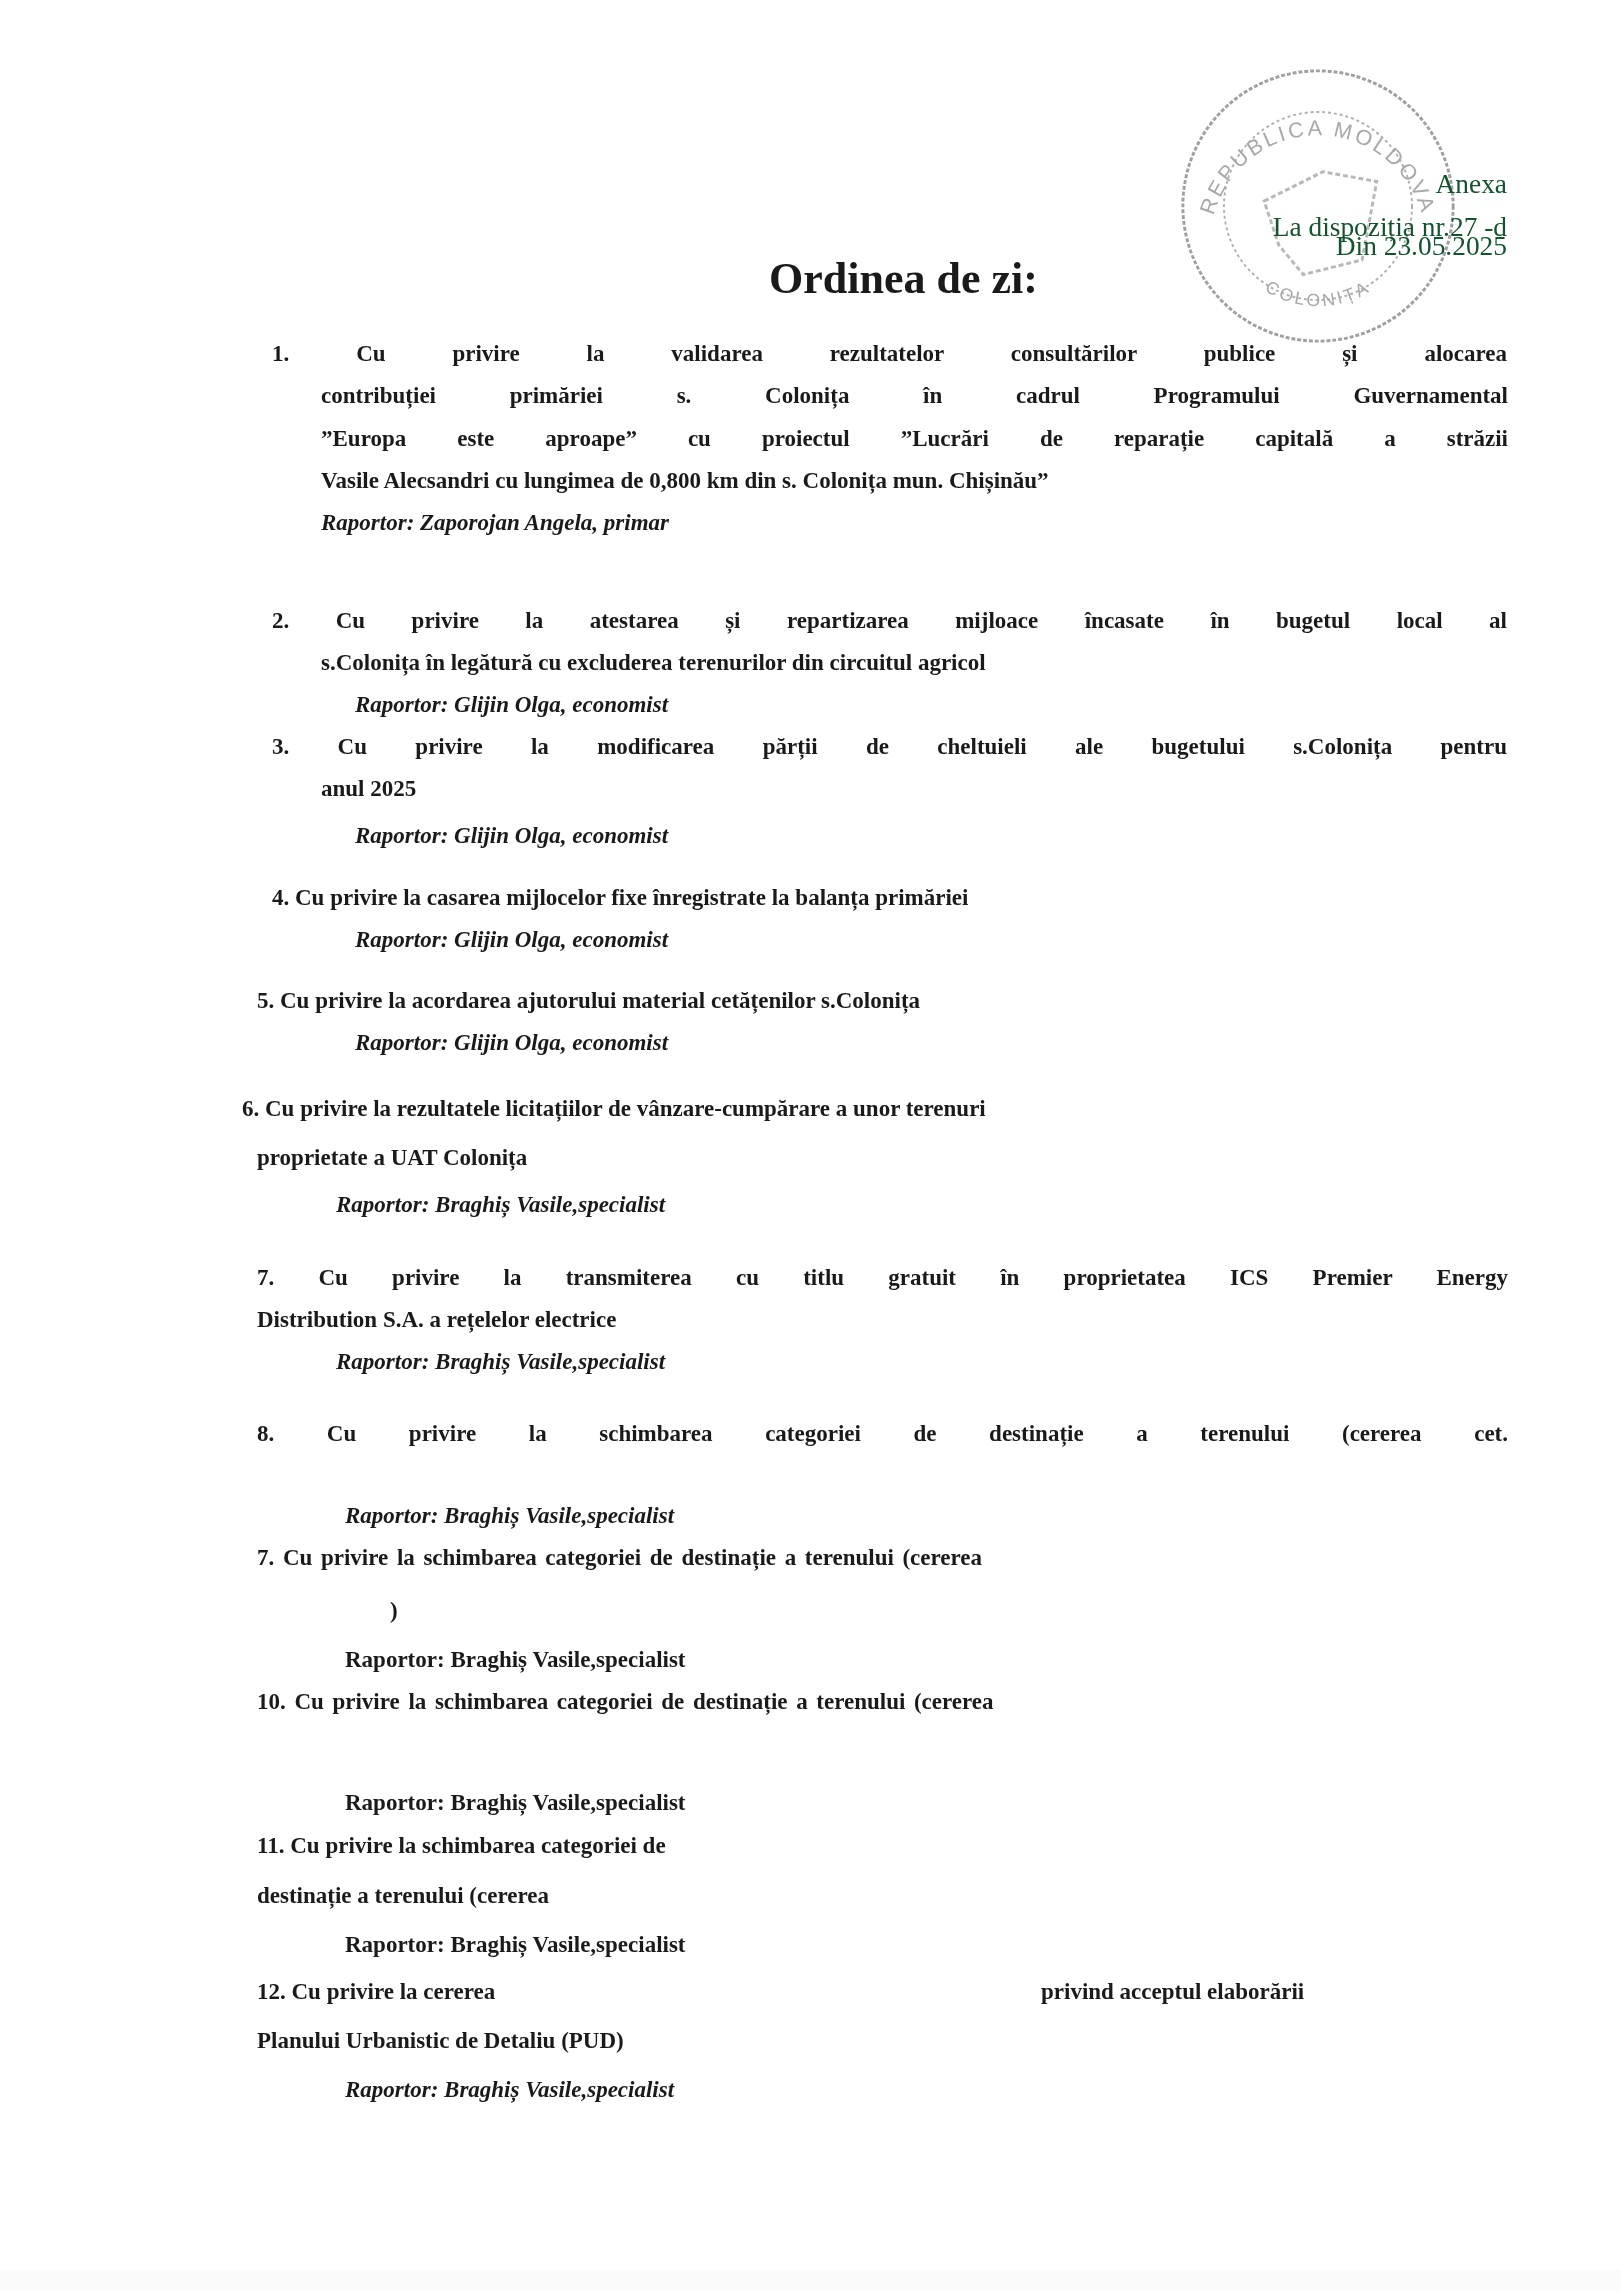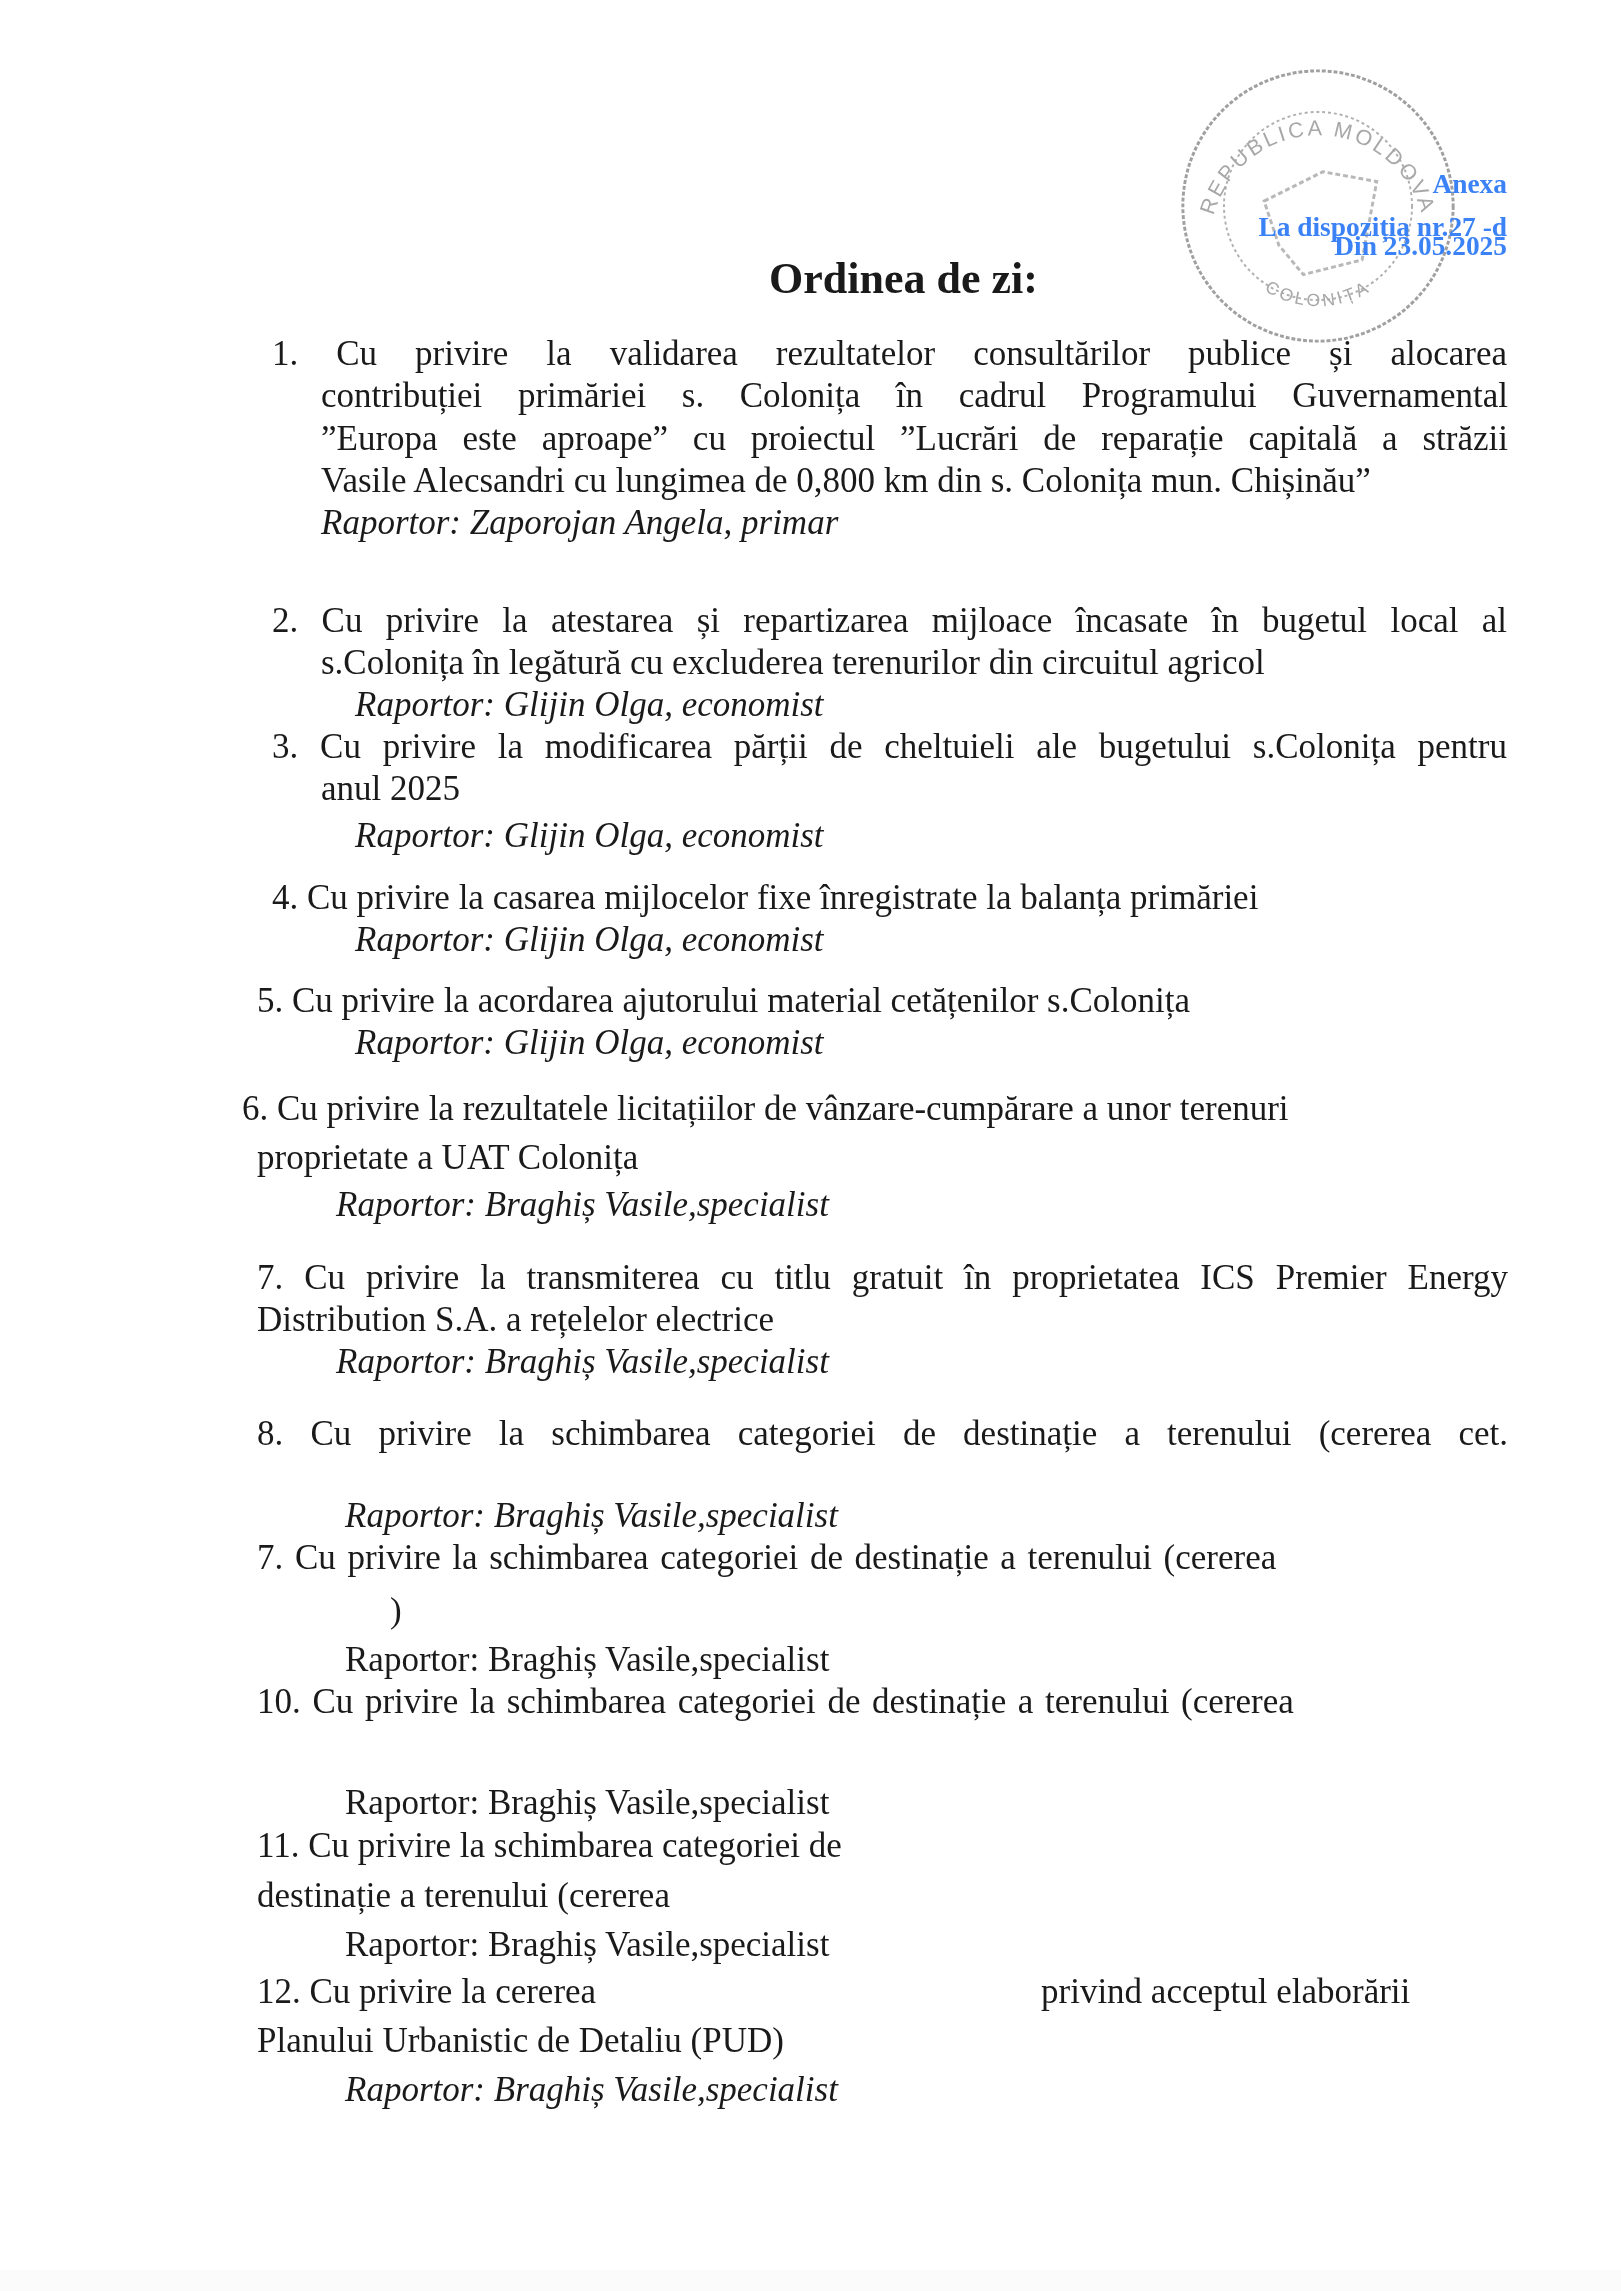--- a/index.html
+++ b/index.html
@@ -1,22 +1,22 @@
 <!DOCTYPE html>
 <html><head>
   <meta charset="utf-8">
   <style>
     html, body { margin: 0; padding: 0; background: #ffffff; }
     body { width: 1621px; height: 2292px; position: relative; overflow: hidden;
            font-family: "Liberation Serif", "DejaVu Serif", serif; color: #1a1a1a; }
-    .ln { position: absolute; white-space: nowrap; font-size: 35px; line-height: 41px; }
+    .ln { position: absolute; white-space: nowrap; font-size: 23px; line-height: 41px; font-weight: bold; }
     .just { text-align: justify; text-align-last: justify; white-space: normal; }
     .it { font-style: italic; }
     .title { position: absolute; left: 769px; top: 253px; font-size: 44px; font-weight: bold; }
-    .hdr { position: absolute; right: 114px; font-size: 27.4px; line-height: 31px; text-align: right; color: #3b82f6; font-weight: bold; }
+    .hdr { position: absolute; right: 114px; font-size: 27.4px; line-height: 31px; text-align: right; color: #14532d; }
     .stamp { position: absolute; left: 1176px; top: 64px; width: 284px; height: 284px; }
     .bottom-shade { position: absolute; left: 0; right: 0; bottom: 0; height: 21.6px; background: #fbfbfb; }
   </style>
 </head>
 <body>
 
 <svg class="stamp" viewBox="0 0 290 290">
   <defs>
     <path id="arcTop" d="M 40 150 A 110 110 0 0 1 250 150"></path>
     <path id="arcBot" d="M 60 200 A 100 100 0 0 0 230 200"></path>

